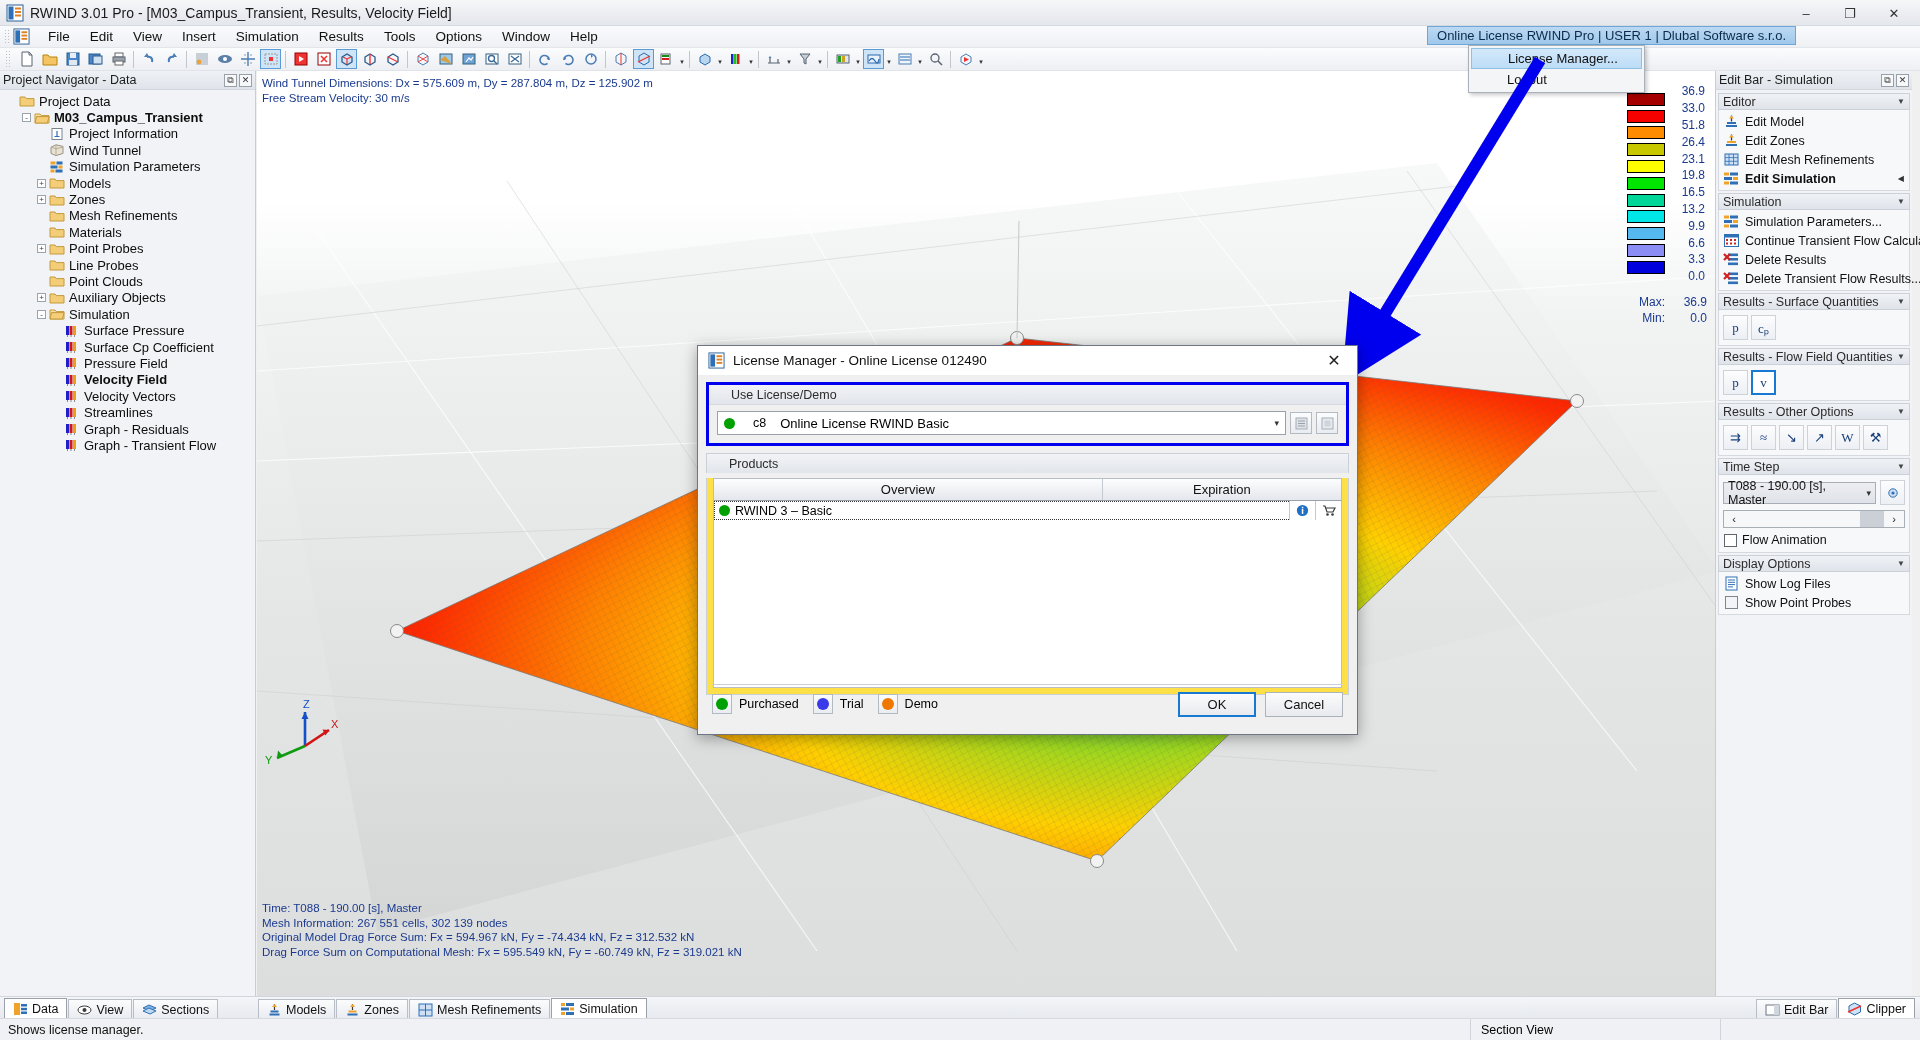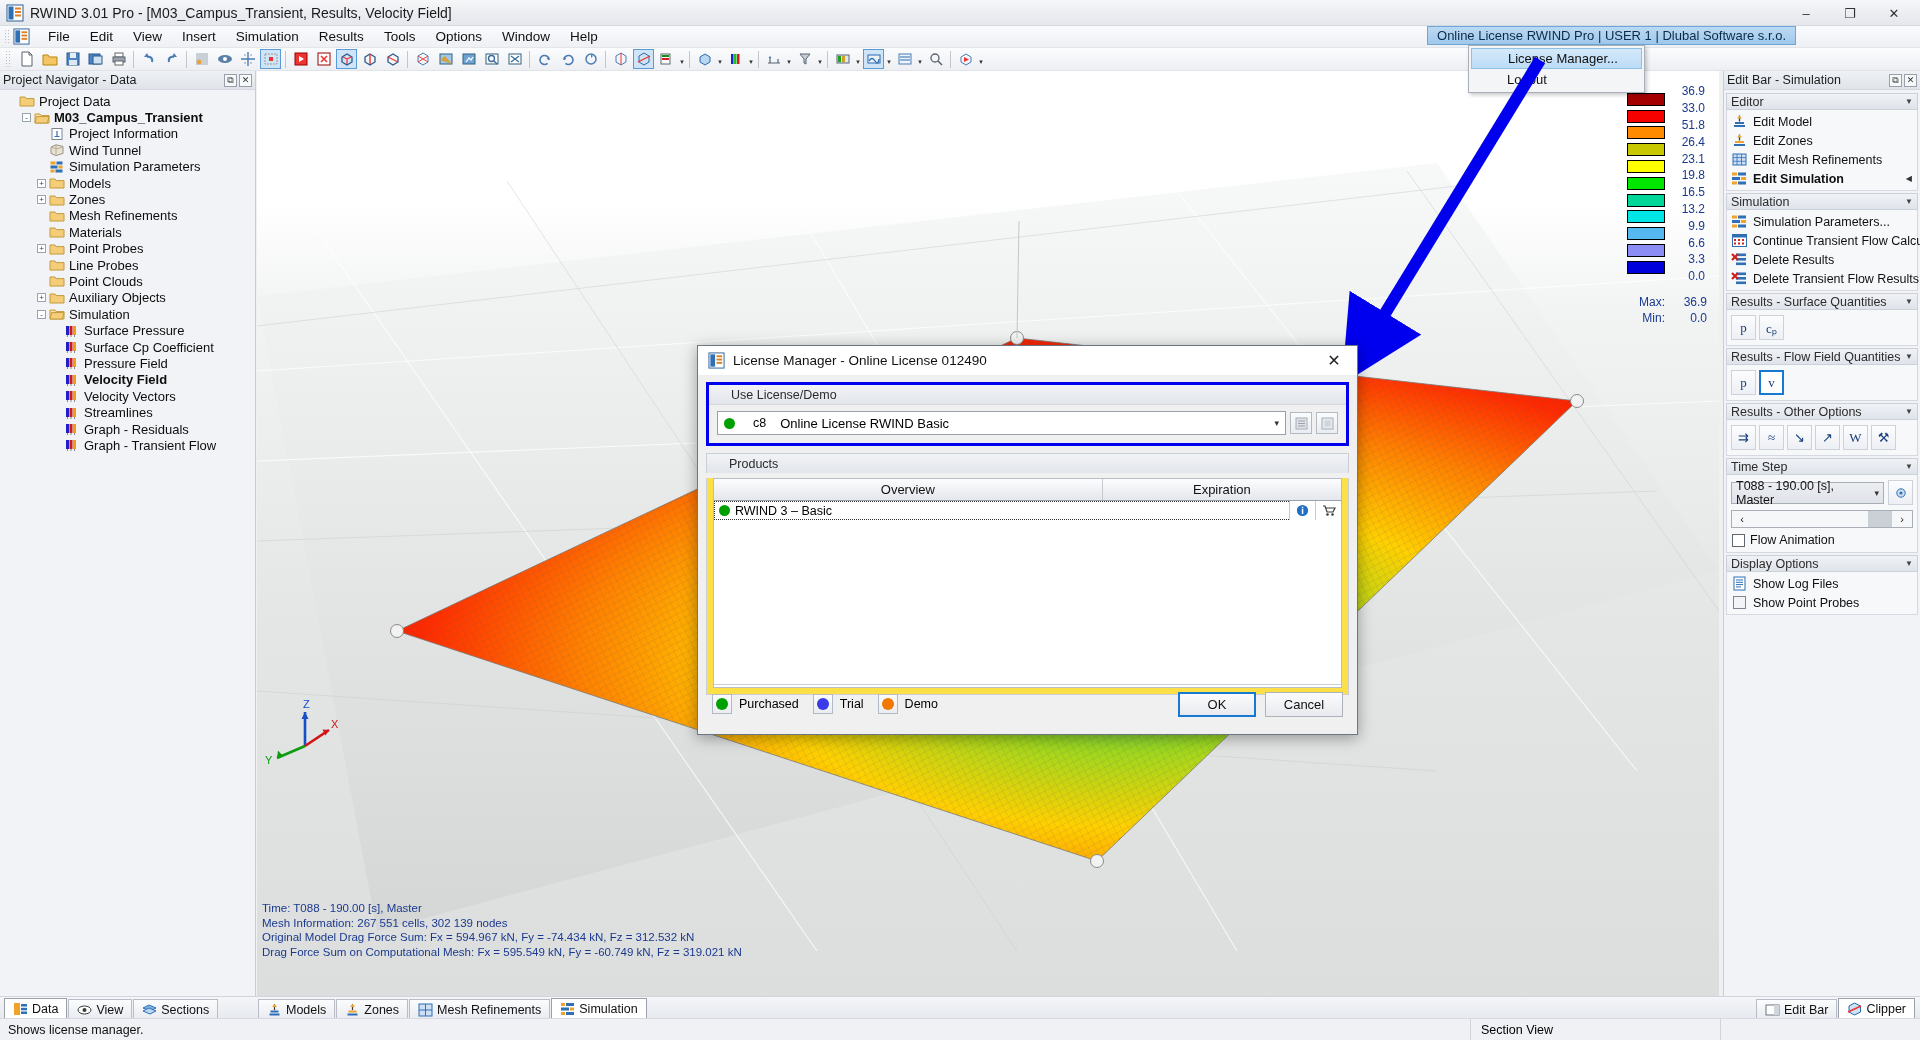--- a/index.html
+++ b/index.html
@@ -69,21 +69,21 @@
   .tree { padding:3px 0 0 4px; font-size:13px; }
   .tnode { display:flex; align-items:center; height:16.4px; white-space:nowrap; }
   .tw { width:15px; height:16px; display:flex; align-items:center; justify-content:center; flex:none;}
   .expander { width:9px; height:9px; border:1px solid #9aa4ae; background:#fff;
               font-size:8px; line-height:7px; text-align:center; color:#3b3b3b; font-family:"Liberation Sans",sans-serif;}
   .ticon { width:16px; height:14px; margin-right:4px; flex:none; }
   .tlabel { font-size:13px; color:#0d0d0d; }
   .tlabel.bold { font-weight:bold; }
 
   
-  .dock-right { position:absolute; right:0; top:71px; width:197px; height:929px;
+  .dock-right { position:absolute; right:8px; top:71px; width:197px; height:929px;
                 background:#f1f3f6; border-left:1px solid #c8ccd3; }
   .grp-header { height:17px; background:linear-gradient(to bottom,#f0f2f6,#dfe3ea);
                 border:1px solid #ccd1d9; display:flex; align-items:center;
                 padding:0 4px; font-size:12.5px; color:#2b2b2b; margin-top:2px;}
   .grp-header .gh-title { flex:1; }
   .grp-body { border-left:1px solid #d6dae0; border-right:1px solid #d6dae0;
               border-bottom:1px solid #d6dae0; background:#f7f8fa; padding:2px 0;}
   .eb-row { display:flex; align-items:center; height:19px; padding-left:4px; white-space:nowrap; }
   .eb-ico { width:17px; height:15px; margin-right:5px; flex:none; }
   .eb-lbl { font-size:12.5px; color:#101010; }
@@ -762,20 +762,24 @@
         <text x="-2" y="-38" font-size="11" fill="#1450c8" font-family="Liberation Sans, sans-serif">Z</text>
         <path d="M0,0 L-28,12" stroke="#0f9b0f" stroke-width="2.6"></path>
         <path d="M-28,12 l1,-7.5 l5,5.5 z" fill="#0f9b0f"></path>
         <text x="-40" y="18" font-size="11" fill="#0f9b0f" font-family="Liberation Sans, sans-serif">Y</text>
         <path d="M0,0 L24,-16" stroke="#d21414" stroke-width="2.6"></path>
         <path d="M24,-16 l-6.5,-0.5 l3,6 z" fill="#d21414"></path>
         <text x="26" y="-18" font-size="11" fill="#d21414" font-family="Liberation Sans, sans-serif">X</text>
       </g>
     </svg>
 
+    <div class="vp-text" id="vpTopText">
+        <div>Wind Tunnel Dimensions: Dx = 575.609 m, Dy = 287.804 m, Dz = 125.902 m</div>
+        <div>Free Stream Velocity: 30 m/s</div>
+      </div>
 
     <div class="vp-text" id="vpBottomText">
         <div>Time: T088 - 190.00 [s], Master</div>
         <div>Mesh Information: 267 551 cells, 302 139 nodes</div>
         <div>Original Model Drag Force Sum: Fx = 594.967 kN, Fy = -74.434 kN, Fz = 312.532 kN</div>
         <div>Drag Force Sum on Computational Mesh: Fx = 595.549 kN, Fy = -60.749 kN, Fz = 319.021 kN</div>
       </div>
 
     <div class="legend" id="legendRoot">
         <div class="leg-row">

